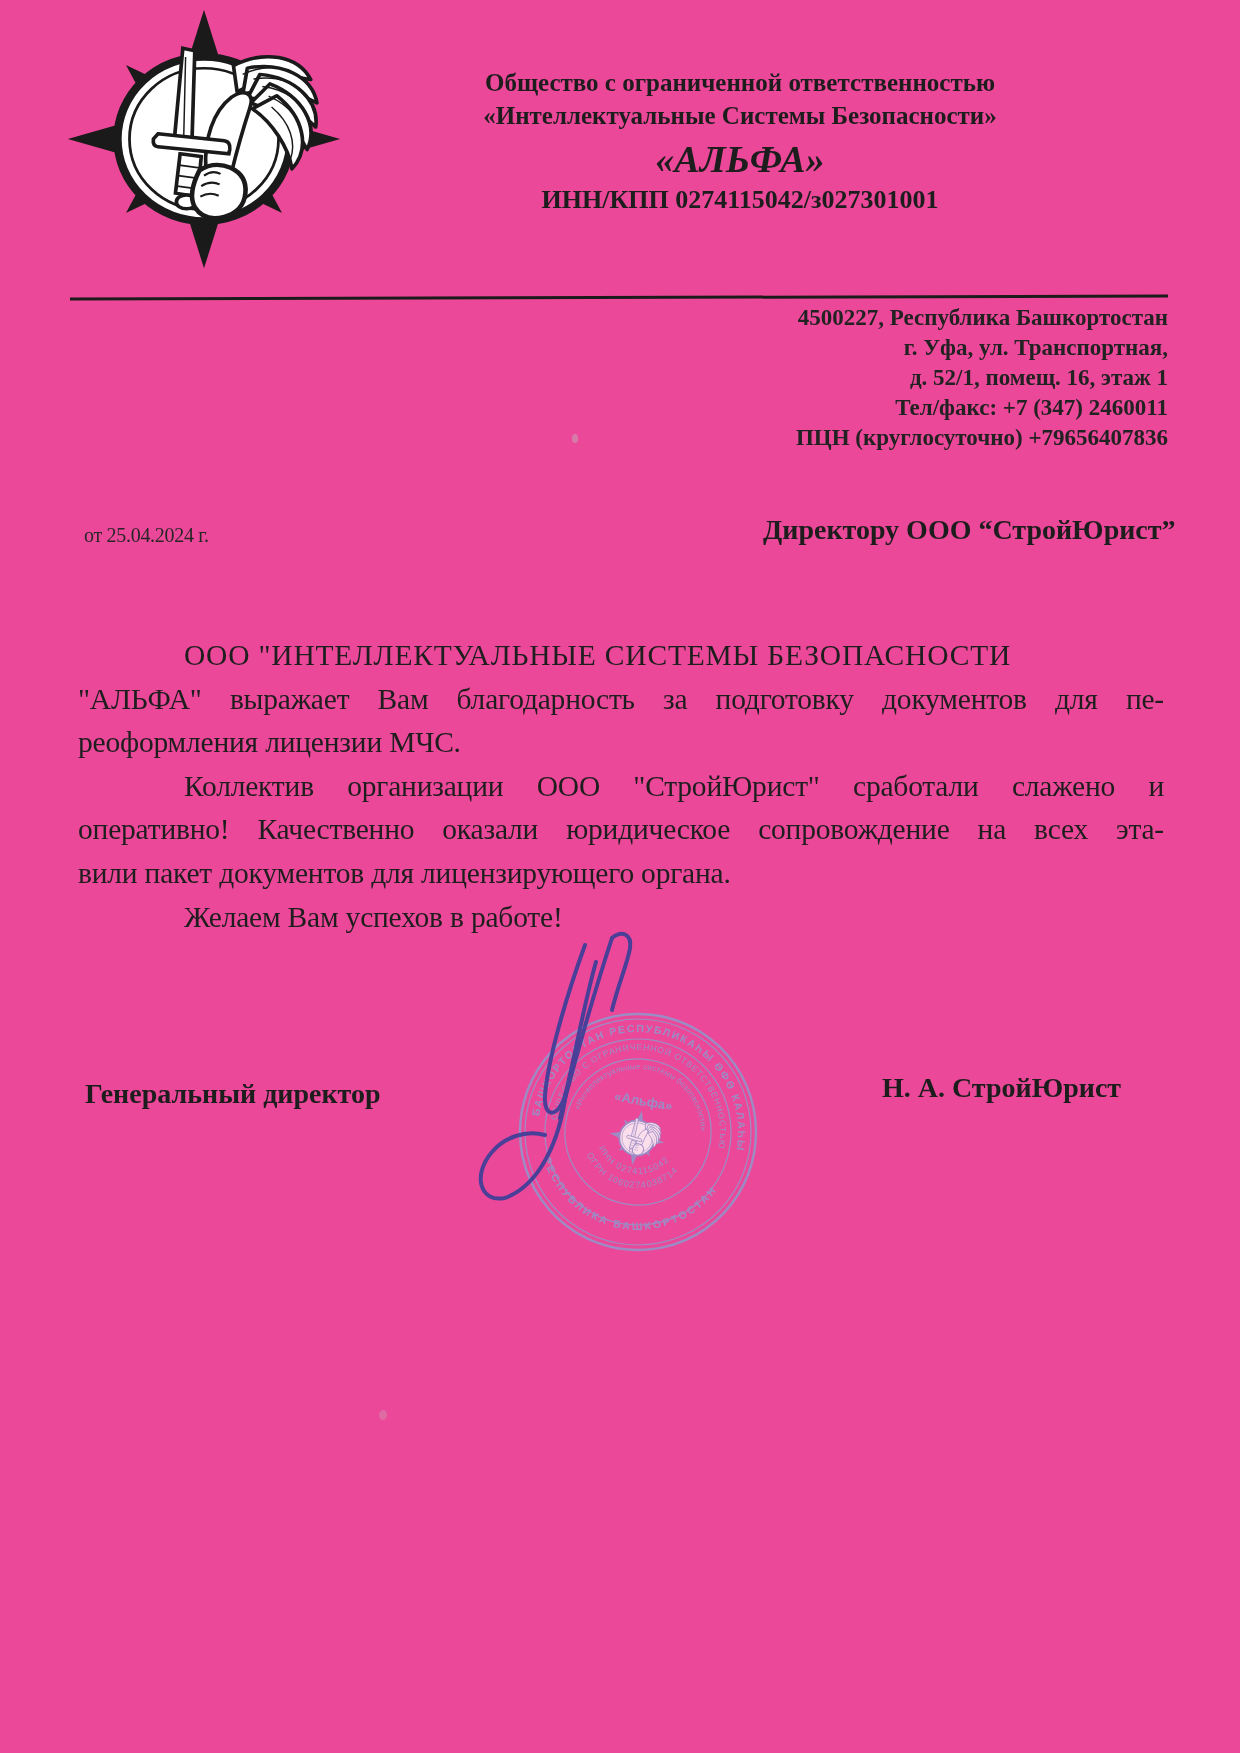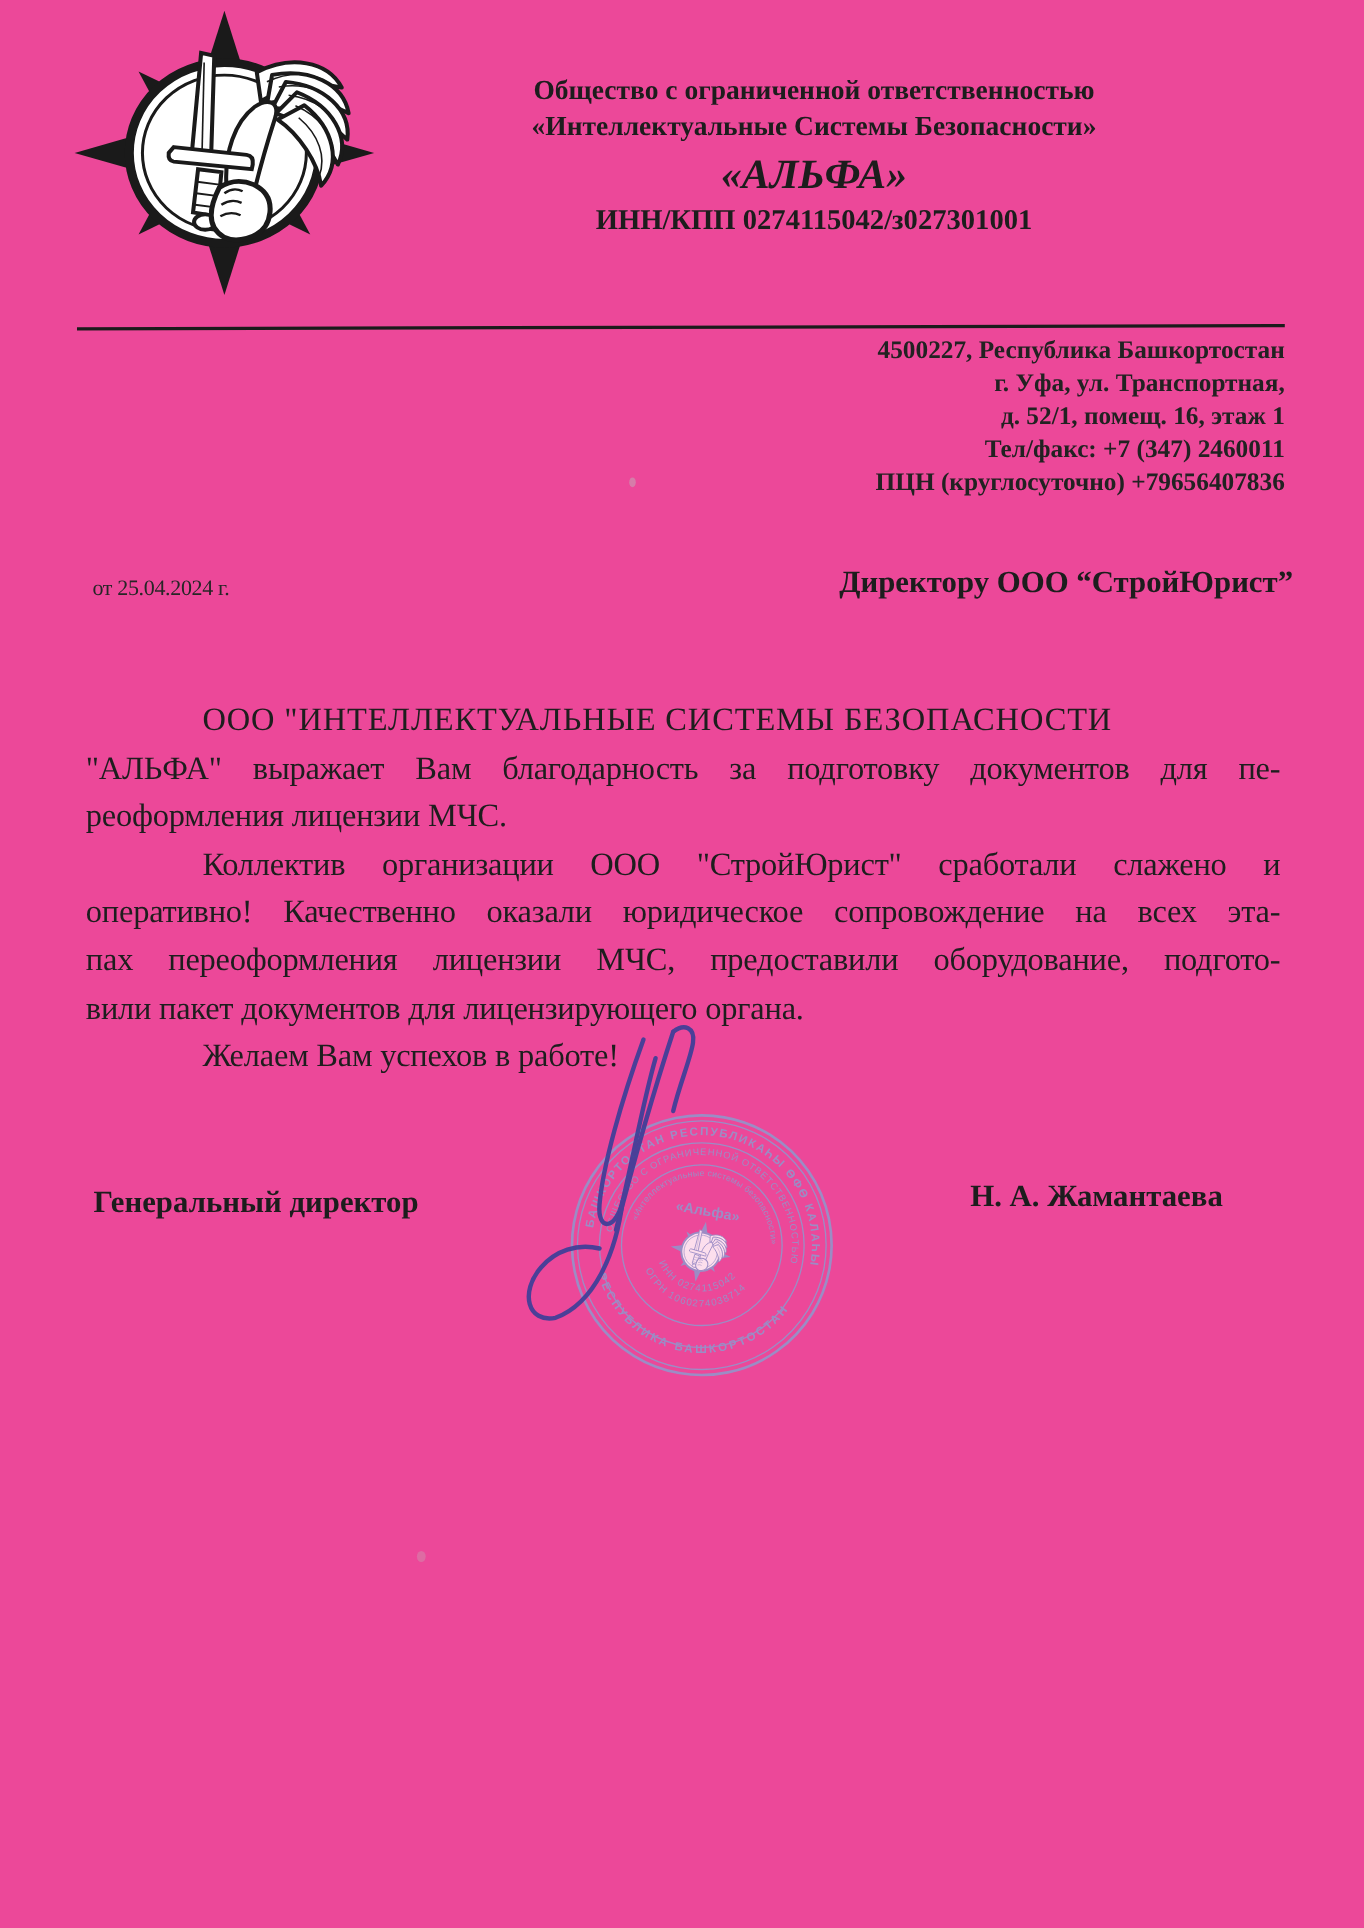--- a/index.html
+++ b/index.html
@@ -108,27 +108,26 @@
 
   <div class="date-line">от 25.04.2024 г.</div>
   <div class="recipient">Директору ООО “СтройЮрист”</div>
 
   <div class="body-text">
     <div class="ln ind caps">ООО "ИНТЕЛЛЕКТУАЛЬНЫЕ СИСТЕМЫ БЕЗОПАСНОСТИ</div>
     <div class="ln j">"АЛЬФА" выражает Вам благодарность за подготовку документов для пе-</div>
     <div class="ln">реоформления лицензии МЧС.</div>
     <div class="ln ind j">Коллектив организации ООО "СтройЮрист" сработали слажено и</div>
     <div class="ln j">оперативно! Качественно оказали юридическое сопровождение на всех эта-</div>
-    <div class="ln j">пах переоформления лицензии МЧС, предоставили оборудование, подгото-</div>
     <div class="ln">вили пакет документов для лицензирующего органа.</div>
     <div class="ln ind">Желаем Вам успехов в работе!</div>
   </div>
 
   <div class="position-title">Генеральный директор</div>
-  <div class="signer-name">Н. А. Жамантаева</div>
+  <div class="signer-name">Н. А. СтройЮрист</div>
 
   <svg class="stamp" viewBox="0 0 252 252">
     <defs>
       <path id="arcOuterTop" d="M 26,126 A 100,100 0 0 1 226,126"></path>
       <path id="arcOuterBot" d="M 28,126 A 98,98 0 0 0 224,126"></path>
       <path id="arcMidTop" d="M 44,126 A 82,82 0 0 1 208,126"></path>
       <path id="arcInnTop" d="M 63,126 A 63,63 0 0 1 189,126"></path>
       <path id="arcInnBot" d="M 84,126 A 42,42 0 0 0 168,126"></path>
       <path id="arcOgrnBot" d="M 70,126 A 56,56 0 0 0 182,126"></path>
     </defs>

